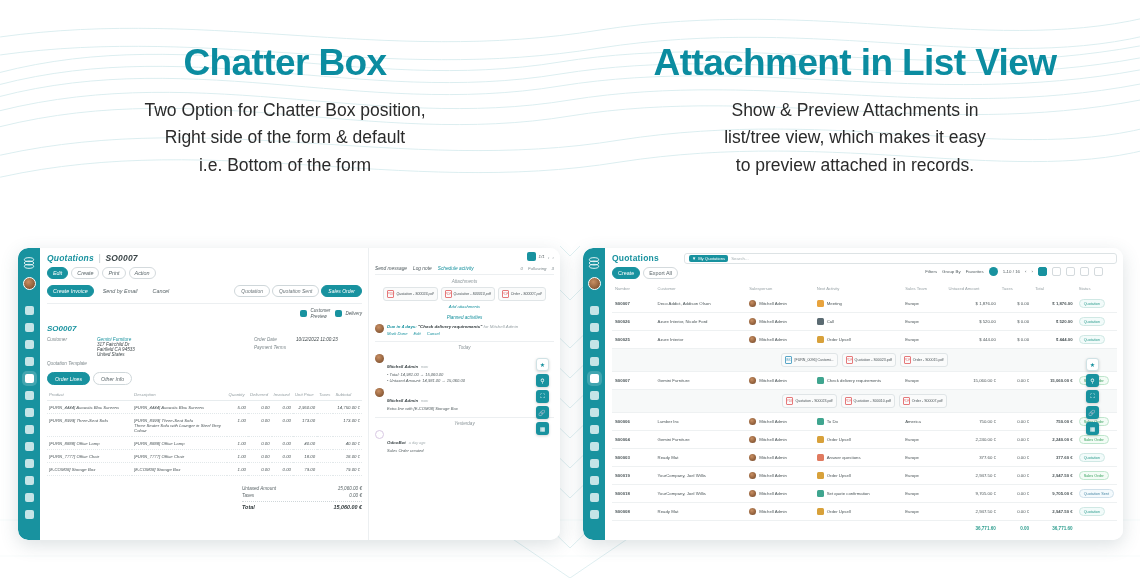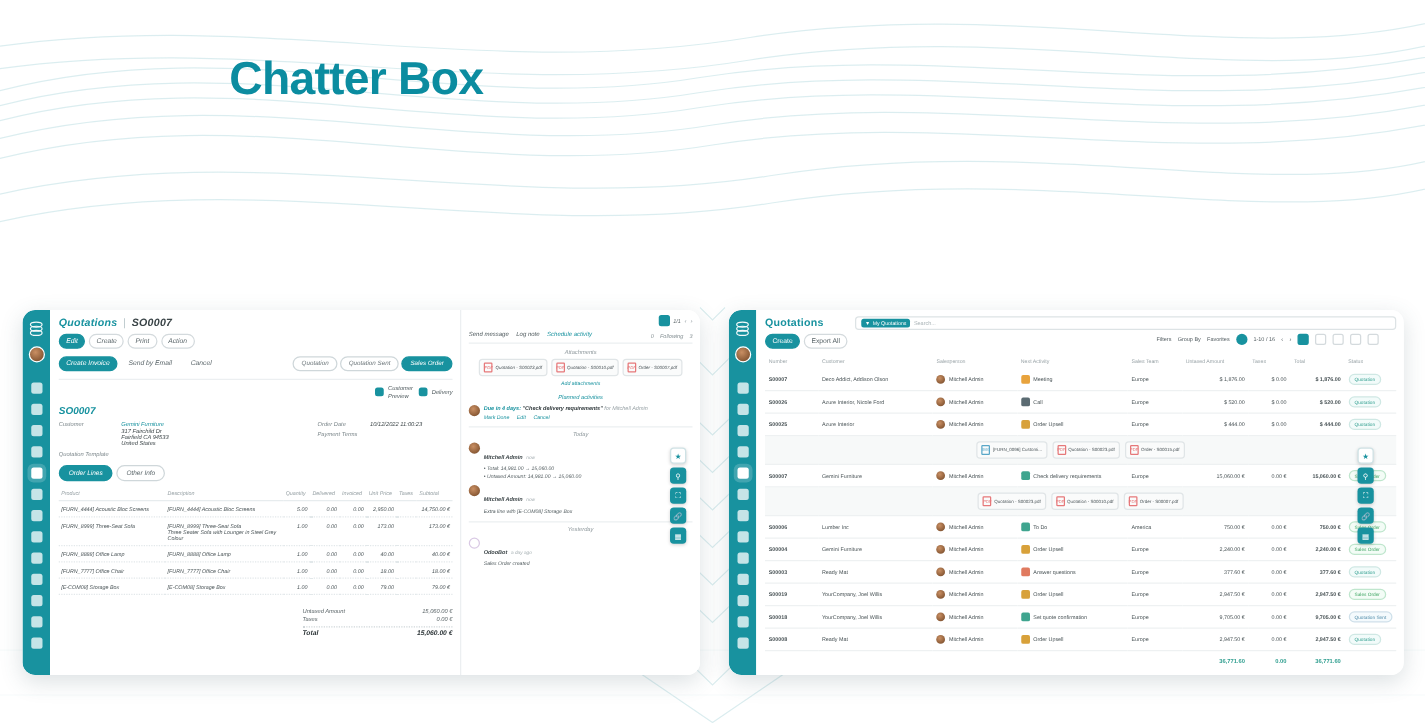--- a/index.html
+++ b/index.html
@@ -218,22 +218,29 @@
     <path d="M0,520 L1140,520" opacity="0.35"></path>
     <path d="M0,556 L1140,556" opacity="0.3"></path>
   </g>
 </svg>
 
 <div class="stage">
 
   <div class="heads">
     <div class="headcol">
       <div class="h-title">Chatter Box</div>
+      <div class="h-sub" style="white-space:pre-line">Two Option for Chatter Box position,
+Right side of the form &amp; default
+i.e. Bottom of the form</div>
     </div>
     <div class="headcol">
+      <div class="h-title">Attachment in List View</div>
+      <div class="h-sub" style="white-space:pre-line">Show &amp; Preview Attachments in
+list/tree view, which makes it easy
+to preview attached in records.</div>
     </div>
   </div>
 
   <div class="shot shot-left">
     <div class="side">
       <svg class="side-logo" viewBox="0 0 24 24">
         <path d="M5 7c0-2 3-3 7-3s7 1 7 3-3 3-7 3-7-1-7-3z" fill="none" stroke="#fff" stroke-width="1.4"></path>
         <path d="M5 12c0-2 3-3 7-3s7 1 7 3-3 3-7 3-7-1-7-3z" fill="none" stroke="#fff" stroke-width="1.4"></path>
         <path d="M5 17c0-2 3-3 7-3s7 1 7 3-3 3-7 3-7-1-7-3z" fill="none" stroke="#fff" stroke-width="1.4"></path>
       </svg>

